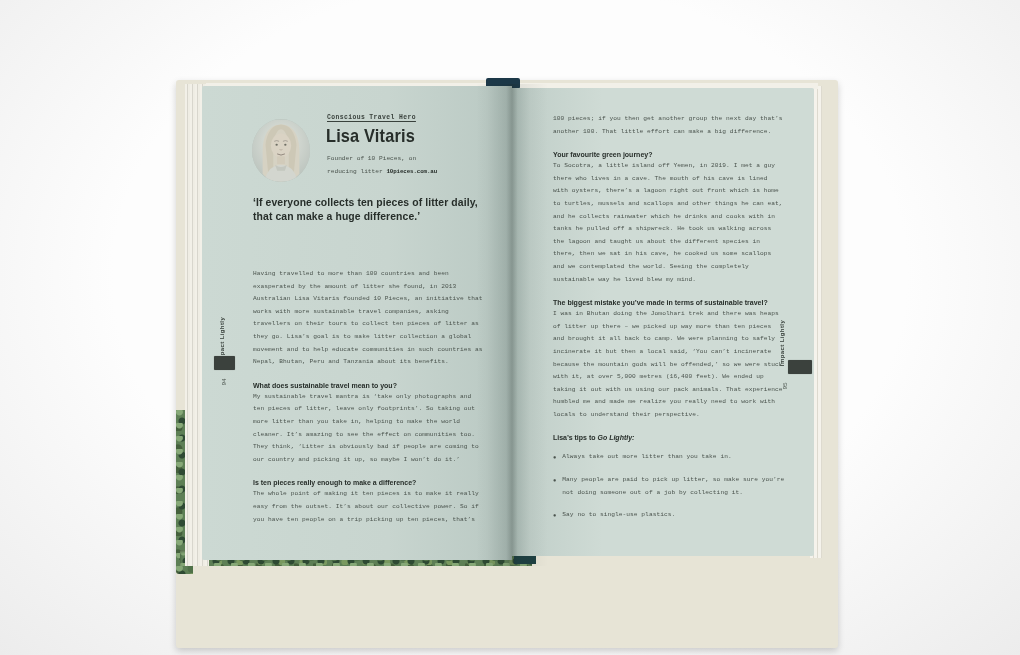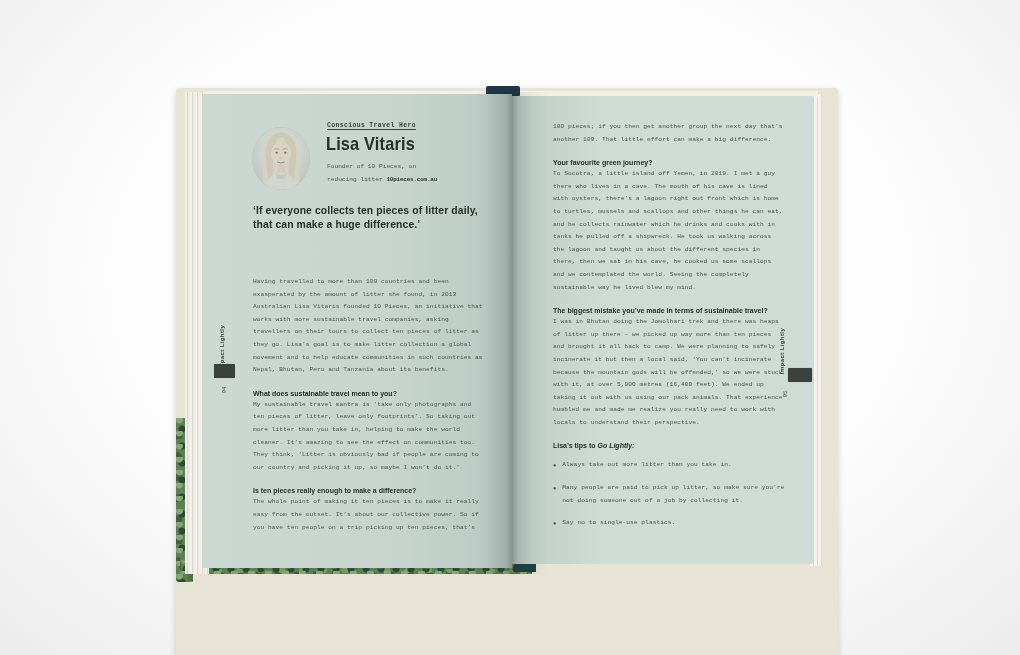--- a/index.html
+++ b/index.html
@@ -11,21 +11,21 @@
     --foliage:#5d7f55; --foliage_dark:#33502f;
   }
   *{margin:0;padding:0;box-sizing:border-box;}
   html,body{width:1020px;height:655px;overflow:hidden;}
   body{font-family:"Liberation Sans",sans-serif;}
   .scene{position:relative;width:1020px;height:655px;
     background:radial-gradient(ellipse at 50% 42%, var(--bg_center) 55%, var(--bg_edge) 100%);}
   .book-shadow{position:absolute;left:185px;top:560px;width:650px;height:45px;
     background:radial-gradient(ellipse at 45% 20%, rgba(40,45,42,.30) 0%, rgba(40,45,42,.12) 45%, transparent 75%);
     filter:blur(6px);}
-  .book{position:absolute;left:176px;top:88px;width:662px;height:568px;}
+  .book{position:absolute;left:176px;top:80px;width:662px;height:568px;}
   .cover{position:absolute;inset:0;background:var(--cover_cream);border-radius:3px;
     box-shadow:0 3px 7px rgba(0,0,0,.18);}
   .foliage{background:
       radial-gradient(circle at 20% 15%, #86a877 0 3px, transparent 4px),
       radial-gradient(circle at 70% 35%, #4f7148 0 4px, transparent 5px),
       radial-gradient(circle at 40% 65%, #2e4a33 0 3px, transparent 4px),
       radial-gradient(circle at 85% 80%, #79995f 0 3px, transparent 4px),
       radial-gradient(circle at 10% 85%, #44603c 0 4px, transparent 5px),
       var(--foliage);
     background-size:17px 13px,23px 19px,15px 17px,21px 15px,19px 21px,auto;}

